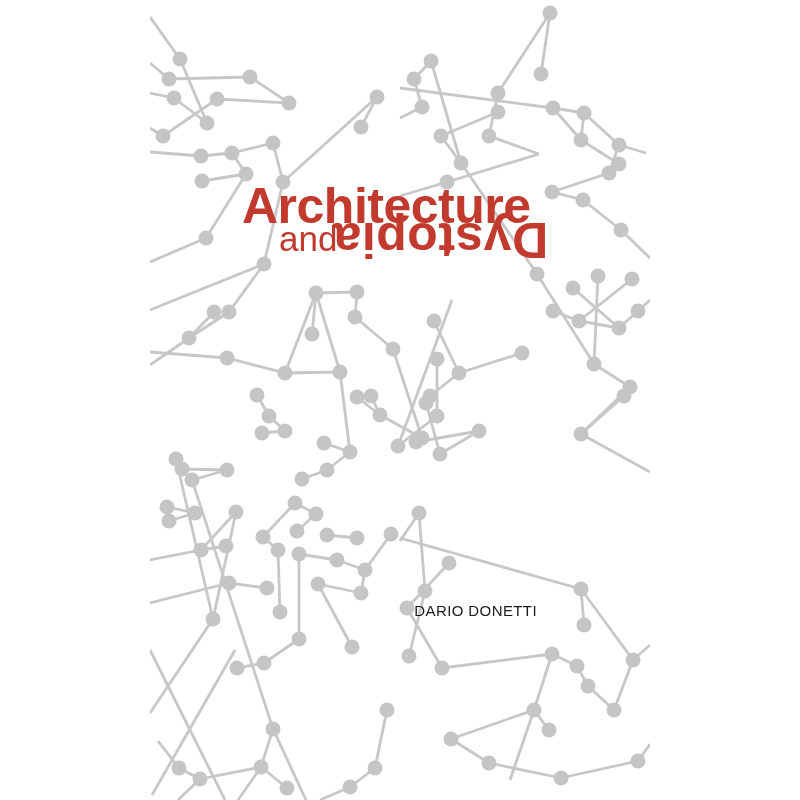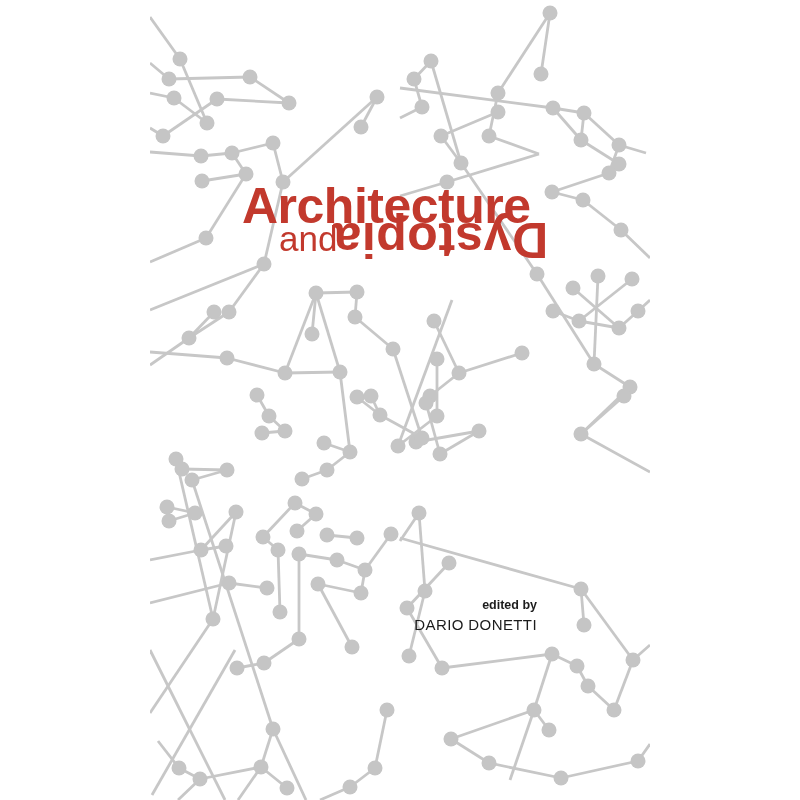--- a/index.html
+++ b/index.html
@@ -397,18 +397,17 @@
         <circle cx="638" cy="761" r="7.5" fill="#c5c5c5"></circle>
       </svg>
 
     <div class="title-arch">Architecture</div>
 
     <div class="title-and">and</div>
 
     <div class="title-dys">Dystopia</div>
 
     <div class="editor-block">
-      <div class="edited-by">edited by</div>
       <div class="editor-name">DARIO DONETTI</div>
     </div>
 
   </div>
 </div>
 
 </body></html>

